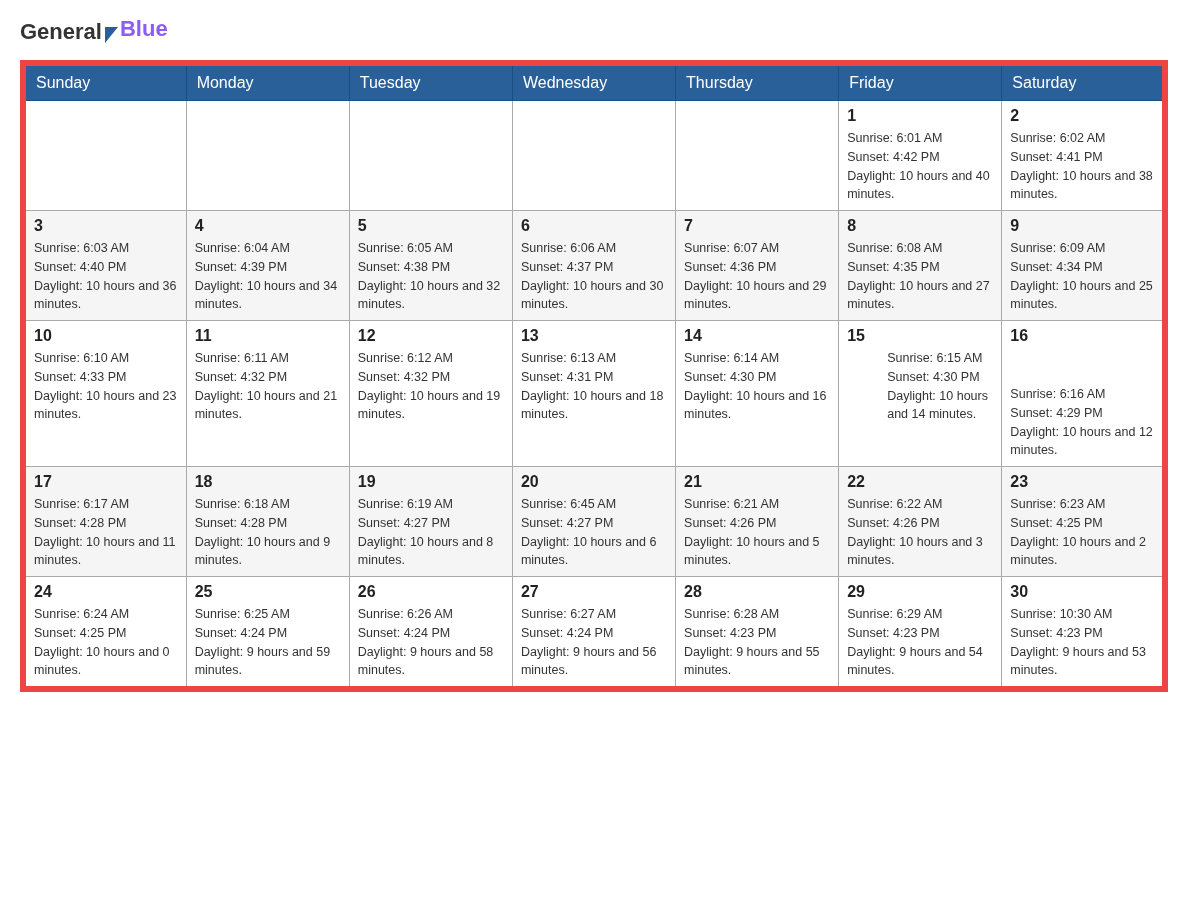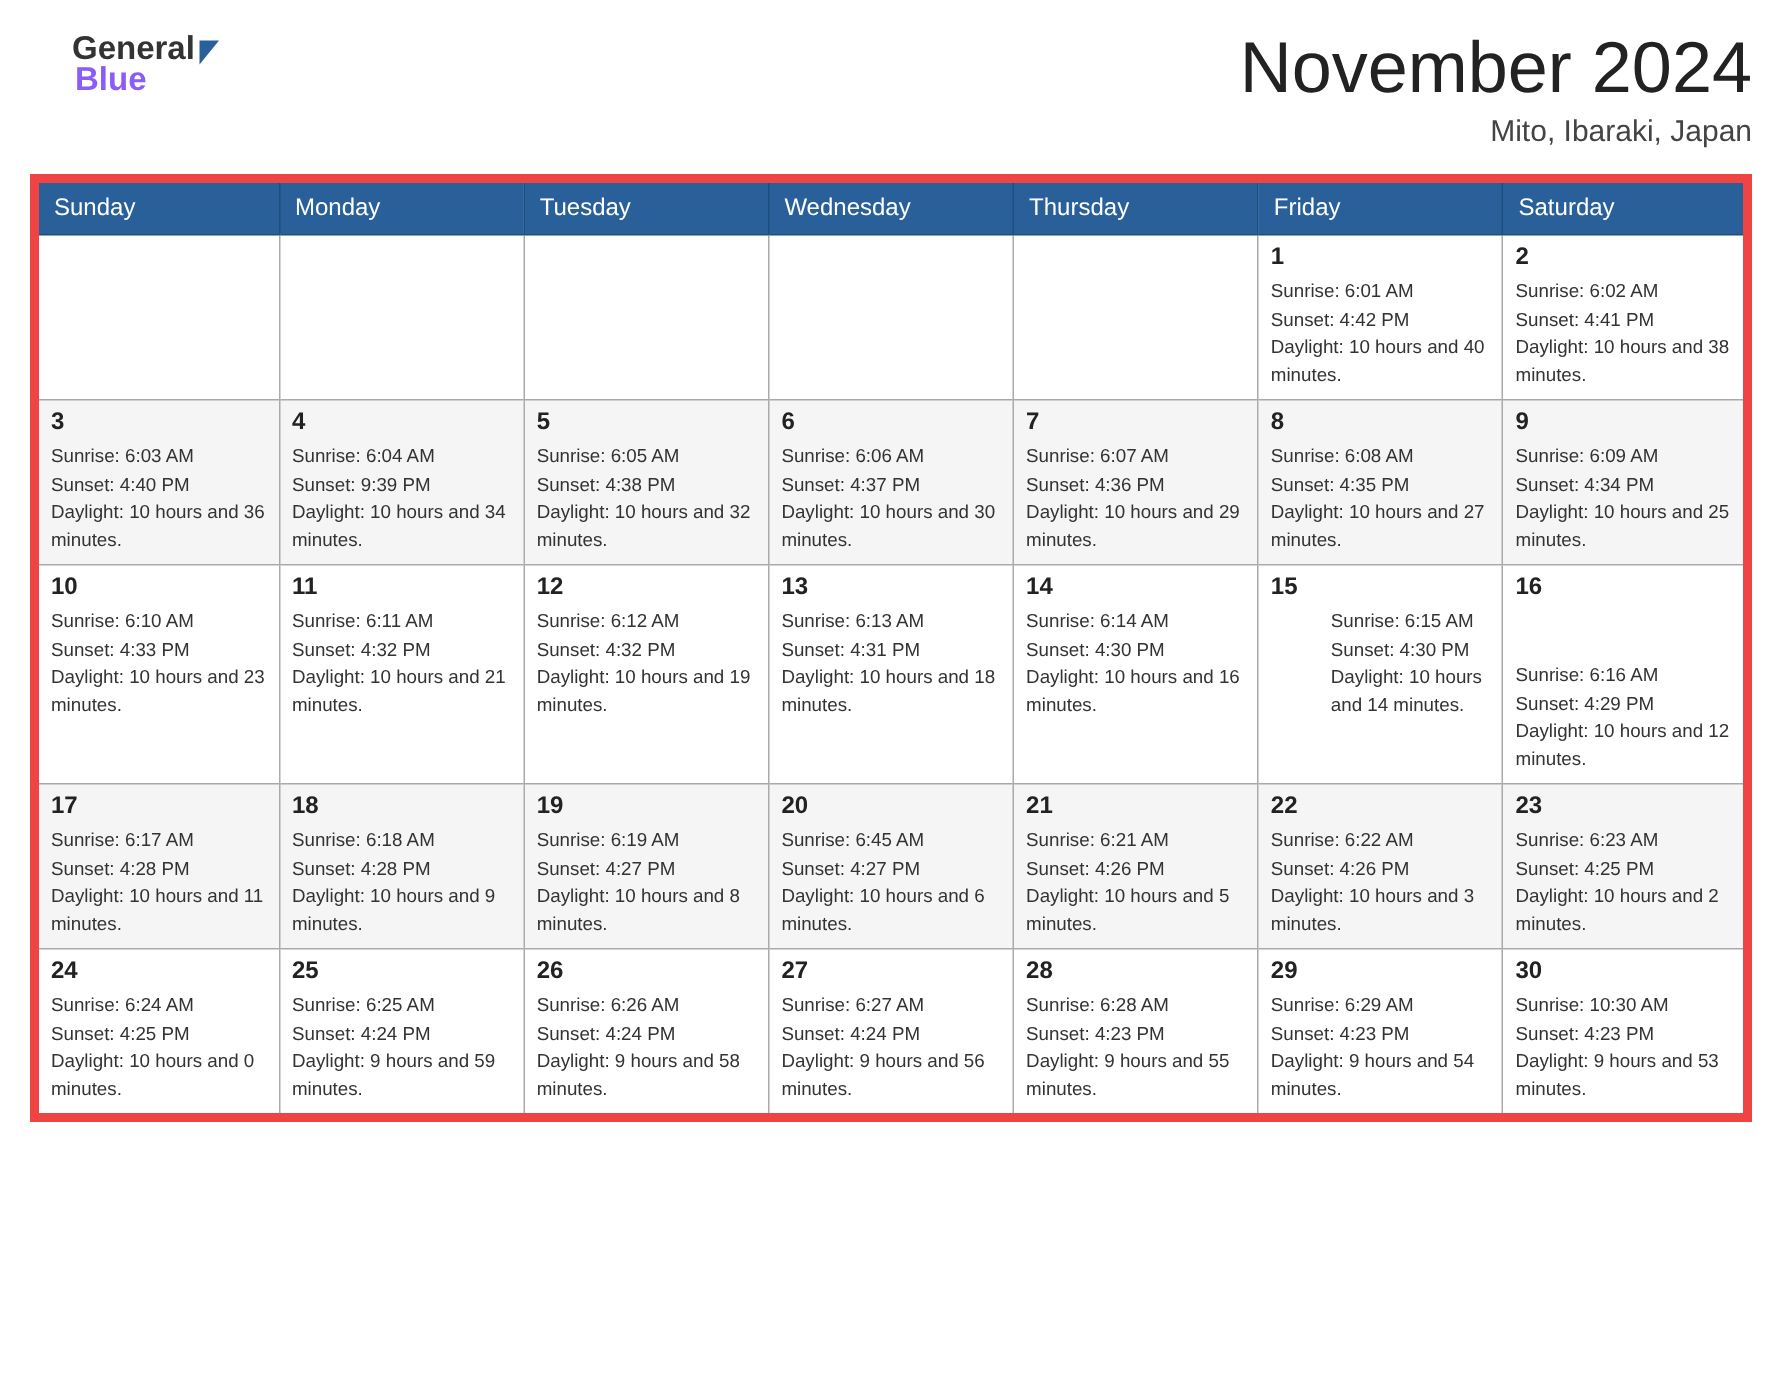--- a/index.html
+++ b/index.html
@@ -78,22 +78,21 @@
       background: #f9f9f9;
     }
     tr:nth-child(even) td {
       background-color: #f5f5f5;
     }
     tr:nth-child(odd) td {
       background-color: #ffffff;
     }
     .logo-container {
       display: flex;
-      flex-direction: column;
-      margin-left: 28px;
+      flex-direction: row;
     }
     .logo-line1 {
       display: flex;
       align-items: center;
     }
     .logo-line2 {
       color: #8b5cf6;
       font-size: 22px;
       font-weight: bold;
       margin-top: -4px;
@@ -106,24 +105,20 @@
 <div class="header-area">
   <div class="logo-area">
     <div class="logo-container">
       <div class="logo-line1">
         <span class="logo-text">General</span>
         <span style="display:inline-block; width:0; height:0; border-left: 0px solid transparent; border-right: 13px solid transparent; border-bottom: 0px solid transparent; border-top: 16px solid #2a6099; margin-left:3px; margin-top:6px;"></span>
       </div>
       <div class="logo-line2">Blue</div>
     </div>
   </div>
-  <div class="title-area">
-    <div class="month-title">November 2024</div>
-    <div class="location">Mito, Ibaraki, Japan</div>
-  </div>
 </div>
 
 <table class="calendar-table">
   <thead>
     <tr>
     <th>Sunday</th>
         <th>Monday</th>
         <th>Tuesday</th>
         <th>Wednesday</th>
         <th>Thursday</th>
@@ -154,21 +149,21 @@
       <tr>
         <td>
           <div class="day-number">3</div>
           <div class="day-info" style="white-space: pre-line;">Sunrise: 6:03 AM
 Sunset: 4:40 PM
 Daylight: 10 hours and 36 minutes.</div>
         </td>
         <td>
           <div class="day-number">4</div>
           <div class="day-info" style="white-space: pre-line;">Sunrise: 6:04 AM
-Sunset: 9:39 PM
+Sunset: 4:39 PM
 Daylight: 10 hours and 34 minutes.</div>
         </td>
         <td>
           <div class="day-number">5</div>
           <div class="day-info" style="white-space: pre-line;">Sunrise: 6:05 AM
 Sunset: 4:38 PM
 Daylight: 10 hours and 32 minutes.</div>
         </td>
         <td>
           <div class="day-number">6</div>

